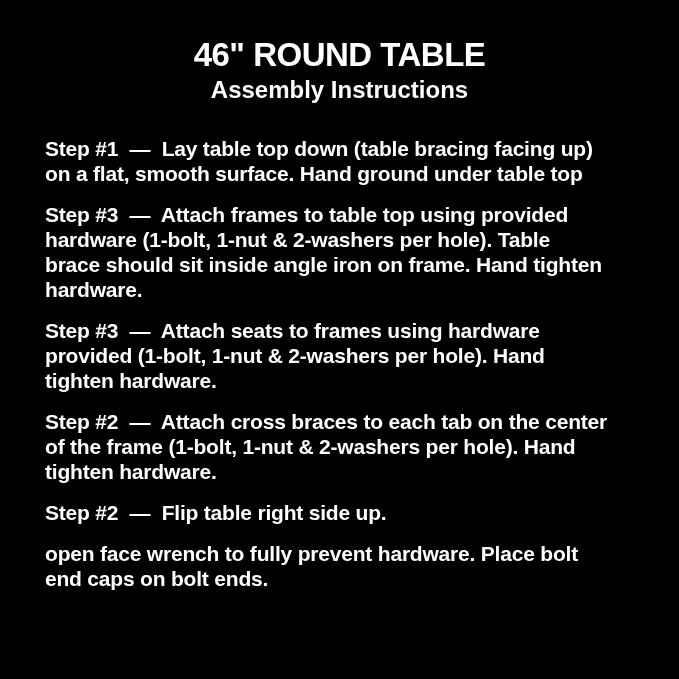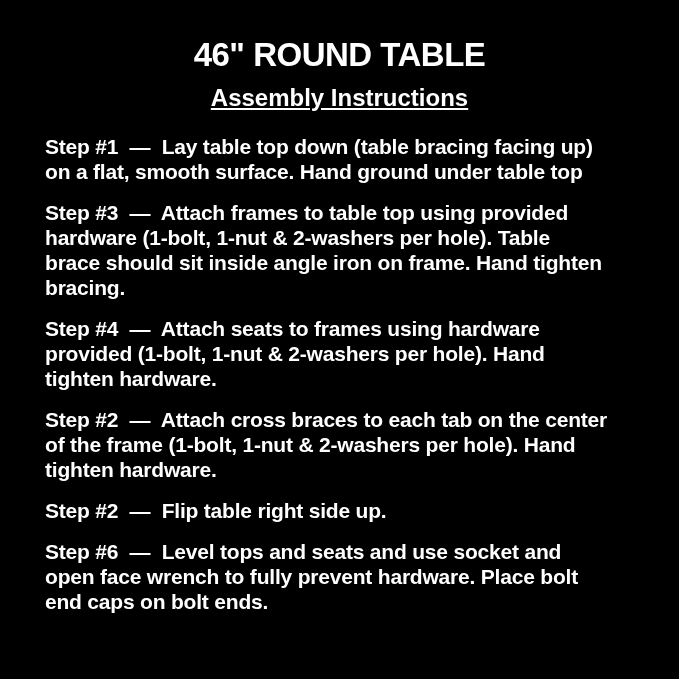--- a/index.html
+++ b/index.html
@@ -24,26 +24,25 @@
   }
   .title {
     font-size: 33px;
     line-height: 38px;
     letter-spacing: -0.5px;
     white-space: pre;
   }
   .subtitle {
     font-size: 24px;
     line-height: 28px;
-    margin-top: 10px;
+    margin-top: 2px;
     white-space: pre;
-    text-decoration: underline;
   }
   .steps {
-    margin-top: 22px;
+    margin-top: 32px;
     padding-left: 45px;
     padding-right: 40px;
   }
   .step {
     margin: 0 0 16px 0;
   }
   .line {
     font-size: 21px;
     line-height: 25px;
     letter-spacing: -0.2px;
@@ -60,34 +59,33 @@
   </div>
   <div class="steps">
     <div class="step">
       <div class="line">Step #1  —  Lay table top down (table bracing facing up)</div>
       <div class="line">on a flat, smooth surface. Hand ground under table top</div>
     </div>
     <div class="step">
       <div class="line">Step #3  —  Attach frames to table top using provided</div>
       <div class="line">hardware (1-bolt, 1-nut &amp; 2-washers per hole). Table</div>
       <div class="line">brace should sit inside angle iron on frame. Hand tighten</div>
-      <div class="line">bracing.</div>
+      <div class="line">hardware.</div>
     </div>
     <div class="step">
-      <div class="line">Step #4  —  Attach seats to frames using hardware</div>
+      <div class="line">Step #3  —  Attach seats to frames using hardware</div>
       <div class="line">provided (1-bolt, 1-nut &amp; 2-washers per hole). Hand</div>
       <div class="line">tighten hardware.</div>
     </div>
     <div class="step">
       <div class="line">Step #2  —  Attach cross braces to each tab on the center</div>
       <div class="line">of the frame (1-bolt, 1-nut &amp; 2-washers per hole). Hand</div>
       <div class="line">tighten hardware.</div>
     </div>
     <div class="step">
       <div class="line">Step #2  —  Flip table right side up.</div>
     </div>
     <div class="step">
-      <div class="line">Step #6  —  Level tops and seats and use socket and</div>
       <div class="line">open face wrench to fully prevent hardware. Place bolt</div>
       <div class="line">end caps on bolt ends.</div>
     </div>
   </div>
 </div>
 
 </body></html>

